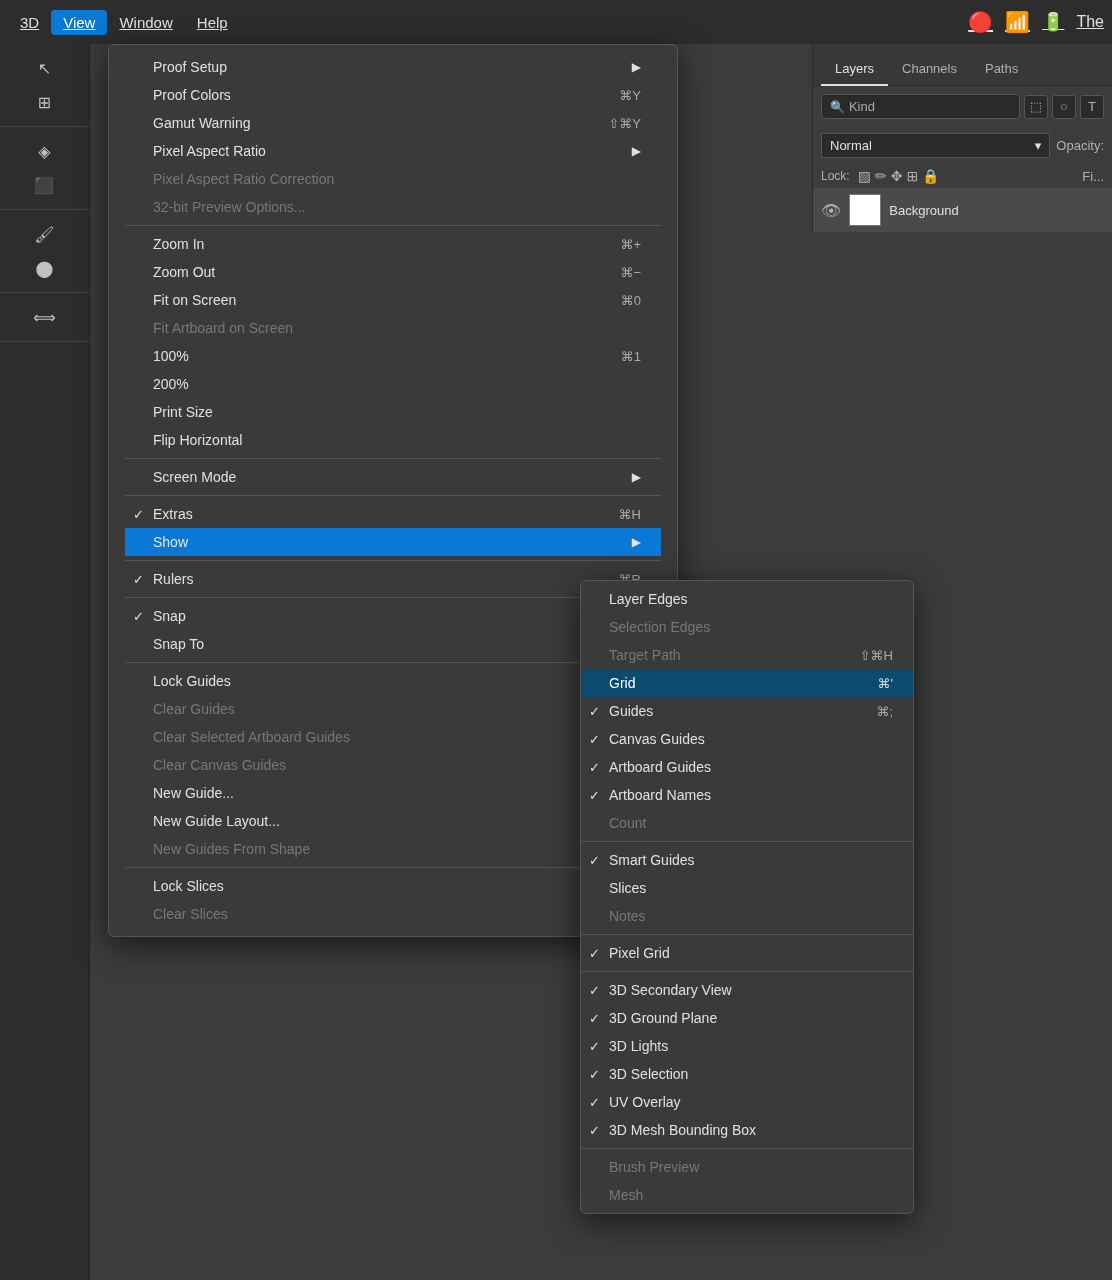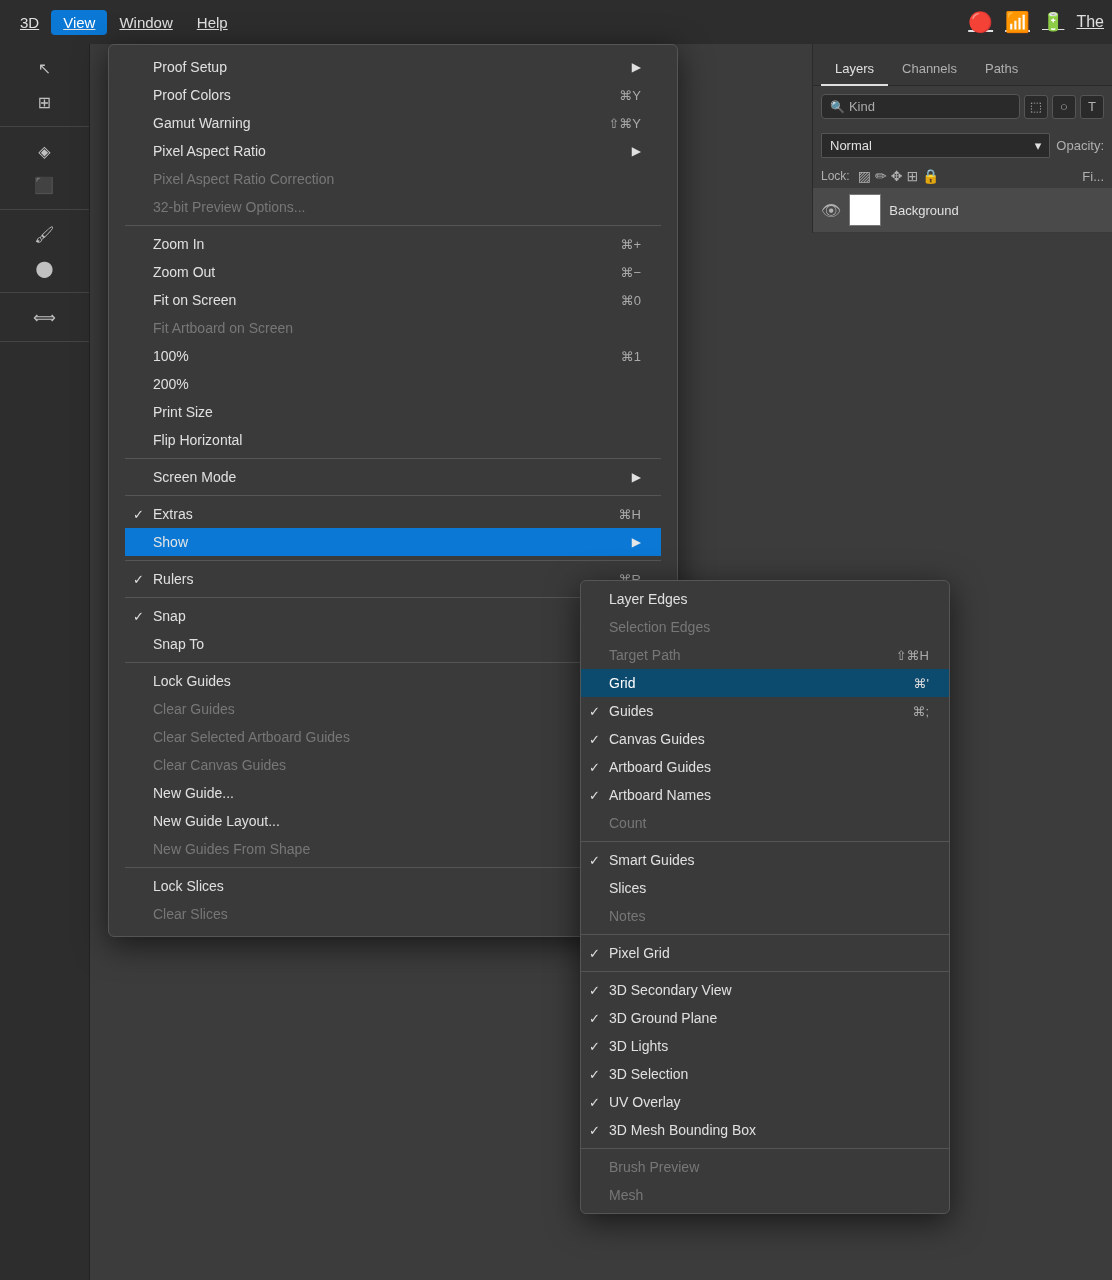--- a/index.html
+++ b/index.html
@@ -111,21 +111,21 @@
     .menu-row .arrow {
       font-size: 12px;
       margin-left: 8px;
     }
 
     
     .submenu-show {
       position: absolute;
       top: 580px;
       left: 580px;
-      width: 370px;
+      width: 334px;
       background: #3a3a3a;
       border: 1px solid #555;
       border-radius: 6px;
       padding: 4px 0;
       z-index: 200;
       box-shadow: 0 8px 32px rgba(0,0,0,0.6);
     }
     .submenu-row {
       display: flex;
       align-items: center;

